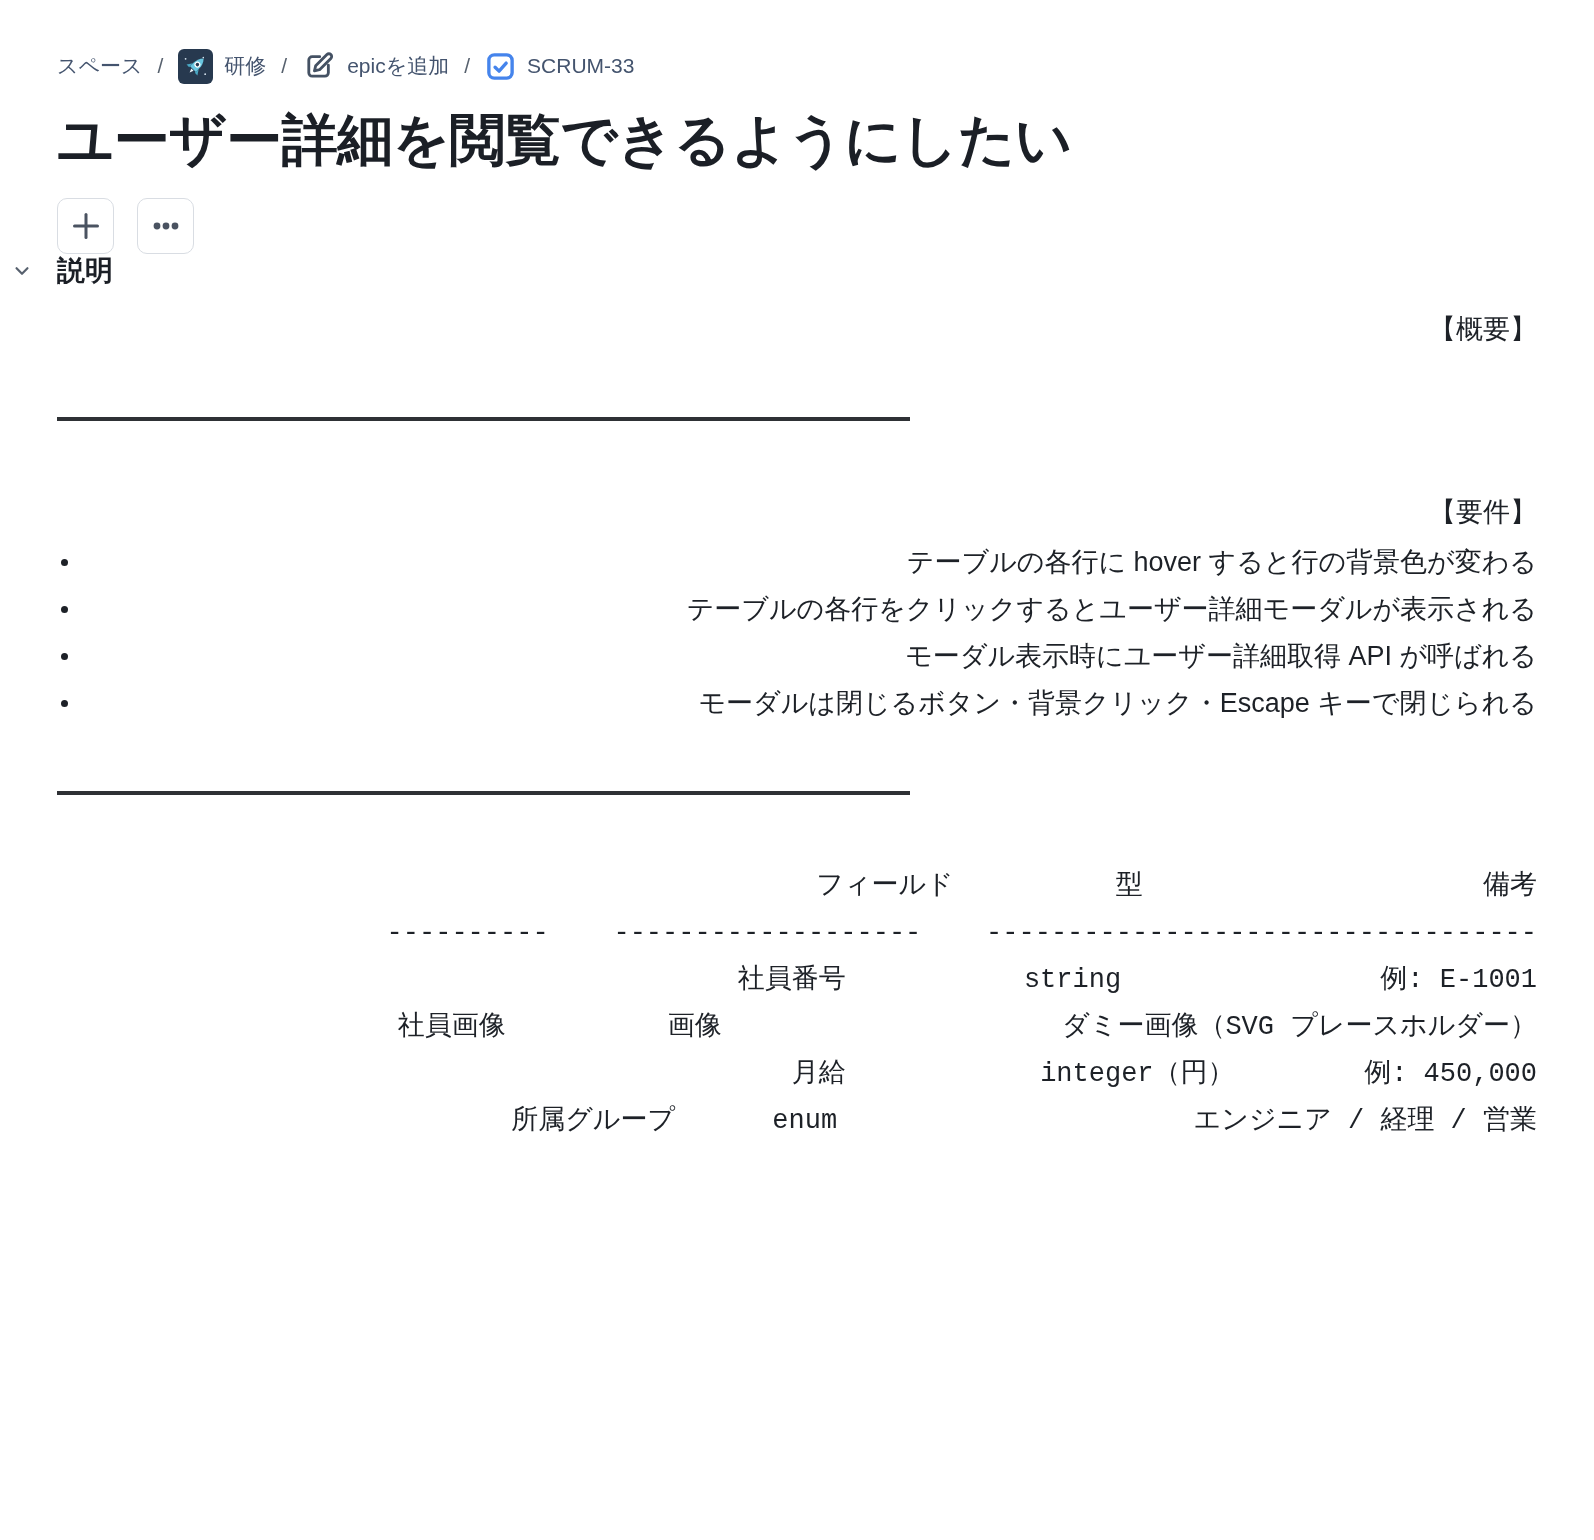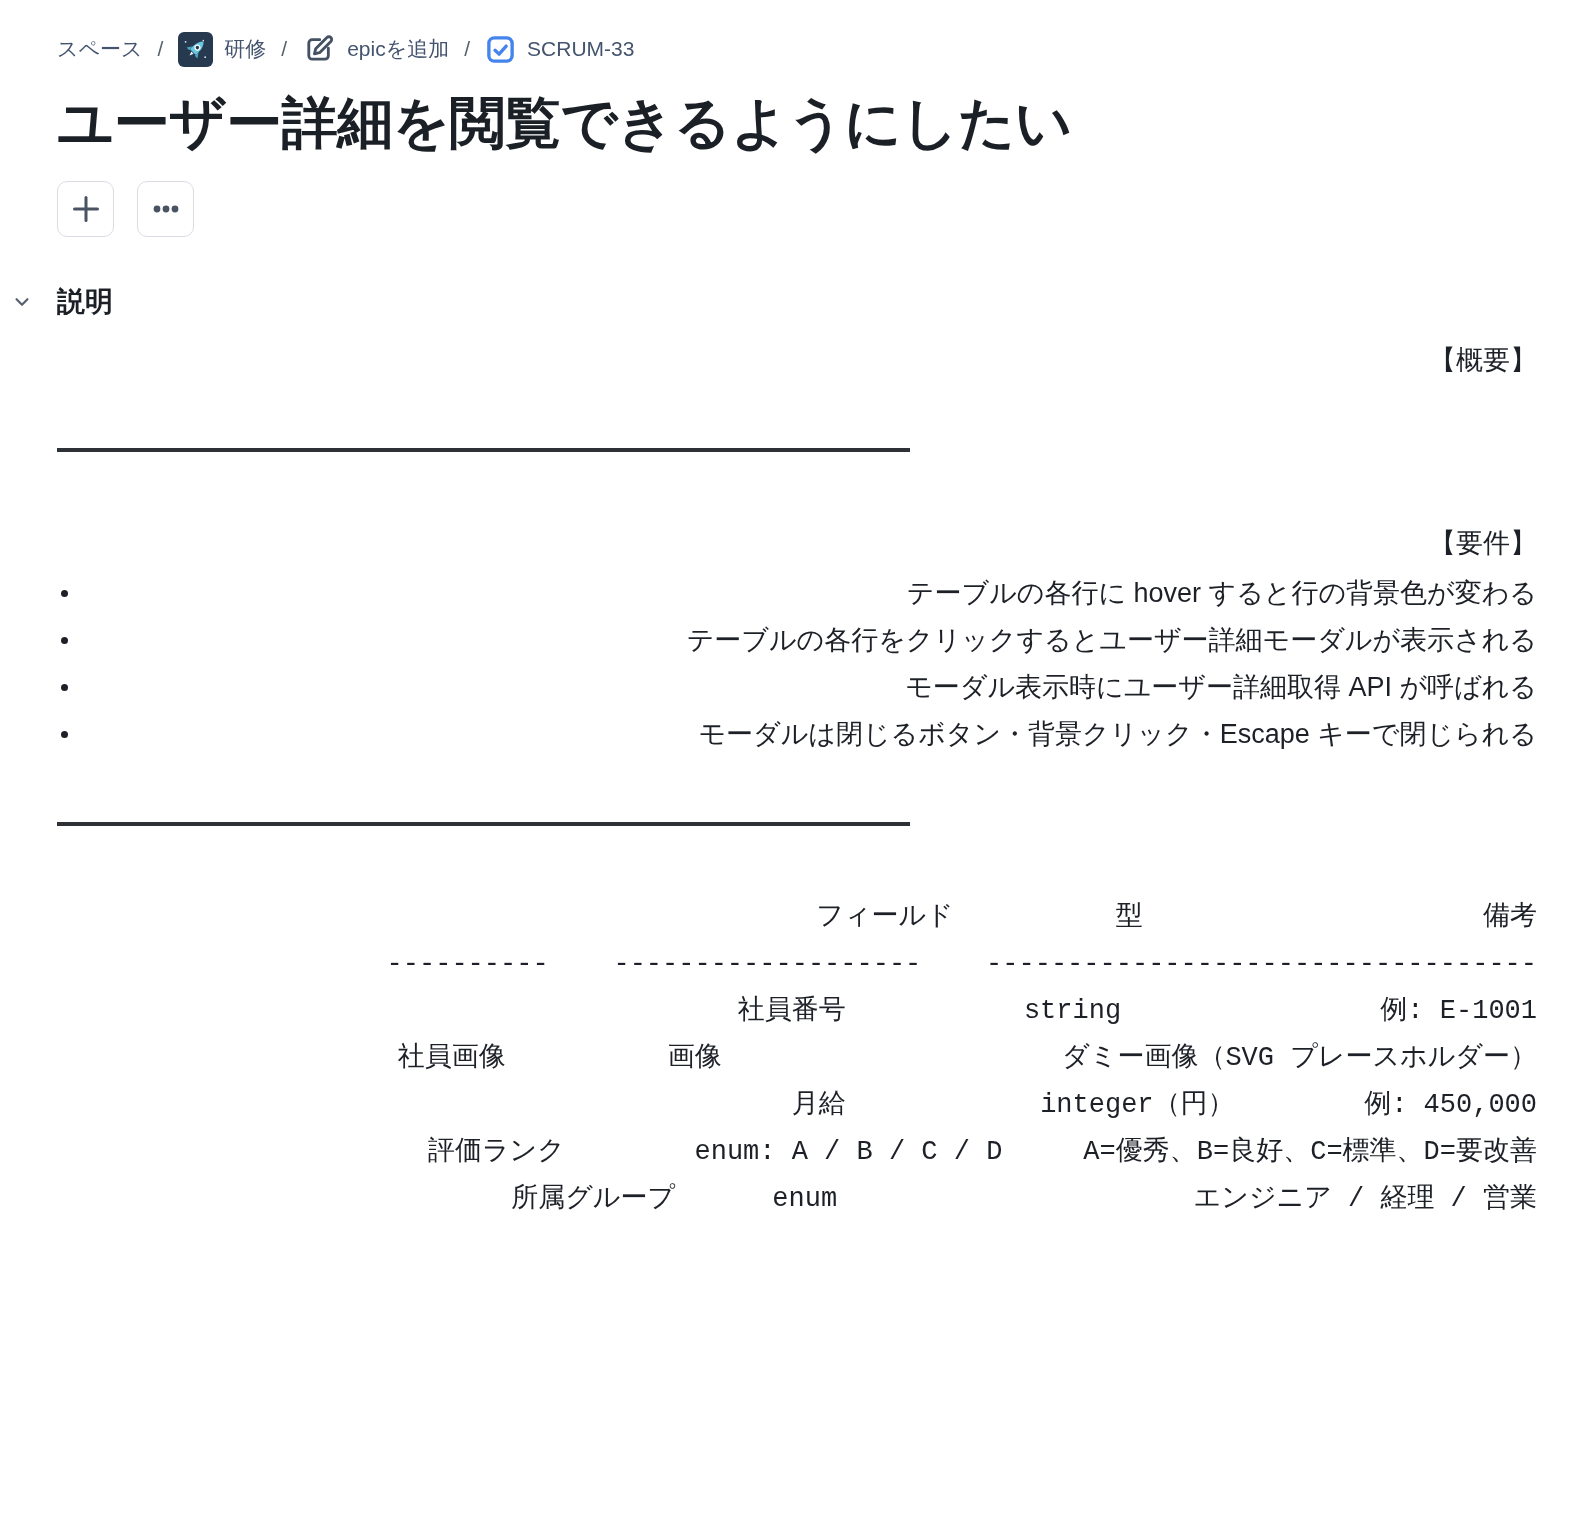--- a/index.html
+++ b/index.html
@@ -2,21 +2,21 @@
 <html><head>
 <meta charset="utf-8">
 <style>
   * { box-sizing: border-box; }
   html,body { margin:0; padding:0; }
   body {
     width:1594px; height:1540px; background:#ffffff; overflow:hidden;
     font-family:"Liberation Sans","DejaVu Sans",sans-serif;
     color:#1d2127;
   }
-  .page { padding:31px 57px 0 57px; }
+  .page { padding:48px 57px 0 57px; }
 
   
   .breadcrumb { display:flex; align-items:center; font-size:21px; color:#44546e; height:36px; }
   .crumb { display:inline-flex; align-items:center; gap:11px; cursor:pointer; }
   .sep { margin:0 15px; color:#57616e; }
   .rocket-tile {
     width:35px; height:35px; border-radius:6px; background:#27394f;
     display:inline-flex; align-items:center; justify-content:center; flex:none;
   }
   .crumb svg.line-icon { display:block; flex:none; }
@@ -27,21 +27,21 @@
     color:#1b1f26; letter-spacing:-0.5px;
   }
   .toolbar { margin-top:30px; display:flex; gap:23px; }
   .tool-btn {
     width:57px; height:56px; background:#fff; border:1.5px solid #d9dde3;
     border-radius:10px; display:flex; align-items:center; justify-content:center;
     padding:0; cursor:pointer;
   }
 
   
-  .desc-header { margin-top:48px; display:flex; align-items:center; }
+  .desc-header { display:flex; align-items:center; }
   .chevron-btn { width:20px; height:20px; margin-left:-45px; margin-right:25px;
     display:inline-flex; align-items:center; justify-content:center; cursor:pointer; flex:none; }
   .desc-header h2 { margin:0; font-size:28px; line-height:34px; font-weight:700; color:#1b1f26; }
 
   .desc-body { font-size:27px; line-height:47px; color:#1d2127;text-align:right; }
   .desc-body p { margin:0; }
   .desc-body p.first { margin-top:18px; }
   .hr-divider { height:4px; width:853px; background:#2e3135; border:none; margin:64px 0 68px 0; }
 
   ul.req-list { margin:3px 0 0 0; padding:0; list-style:none; }
@@ -145,19 +145,18 @@
 
       <div class="hr-divider"></div>
 
 
       <div class="pretable">
         <div class="pline">  フィールド          型                     備考</div>
         <div class="pline">  ----------    -------------------    ----------------------------------</div>
         <div class="pline">  社員番号           string                例: E-1001</div>
         <div class="pline">  社員画像          画像                     ダミー画像（SVG プレースホルダー）</div>
         <div class="pline">  月給            integer（円）        例: 450,000</div>
-        <div class="pline">  評価ランク        enum: A / B / C / D     A=優秀、B=良好、C=標準、D=要改善</div>
         <div class="pline">  所属グループ      enum                      エンジニア / 経理 / 営業</div>
       </div>
     </div>
   </section>
 
 </div>
 
 </body></html>

